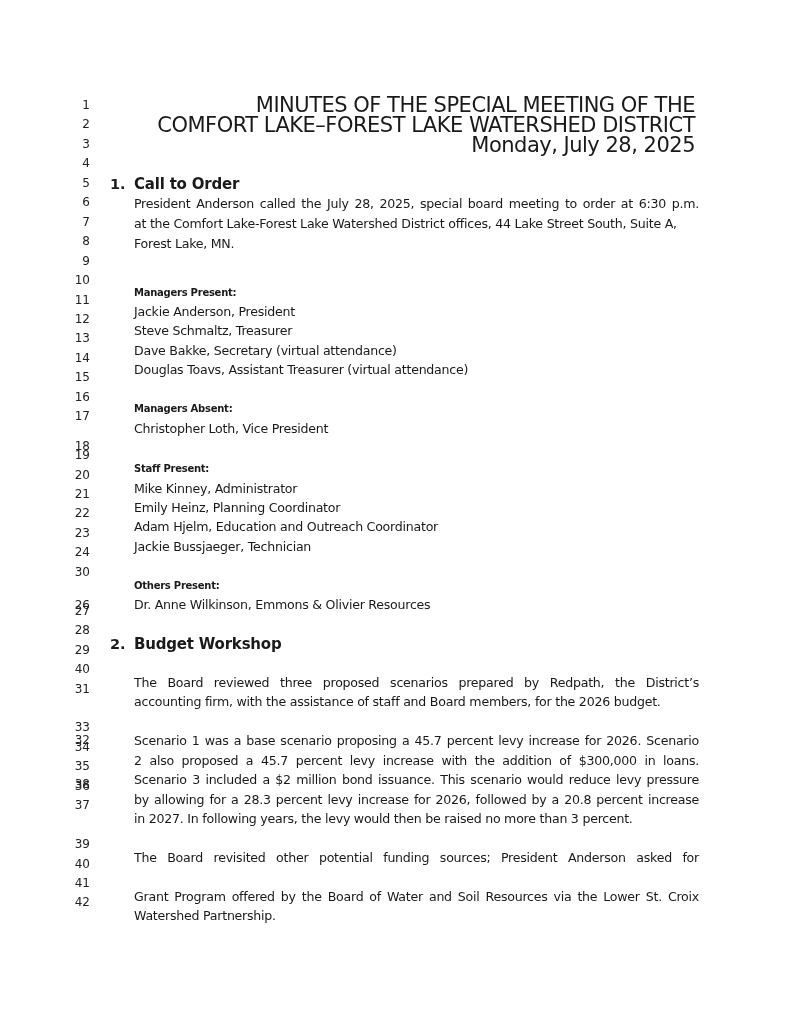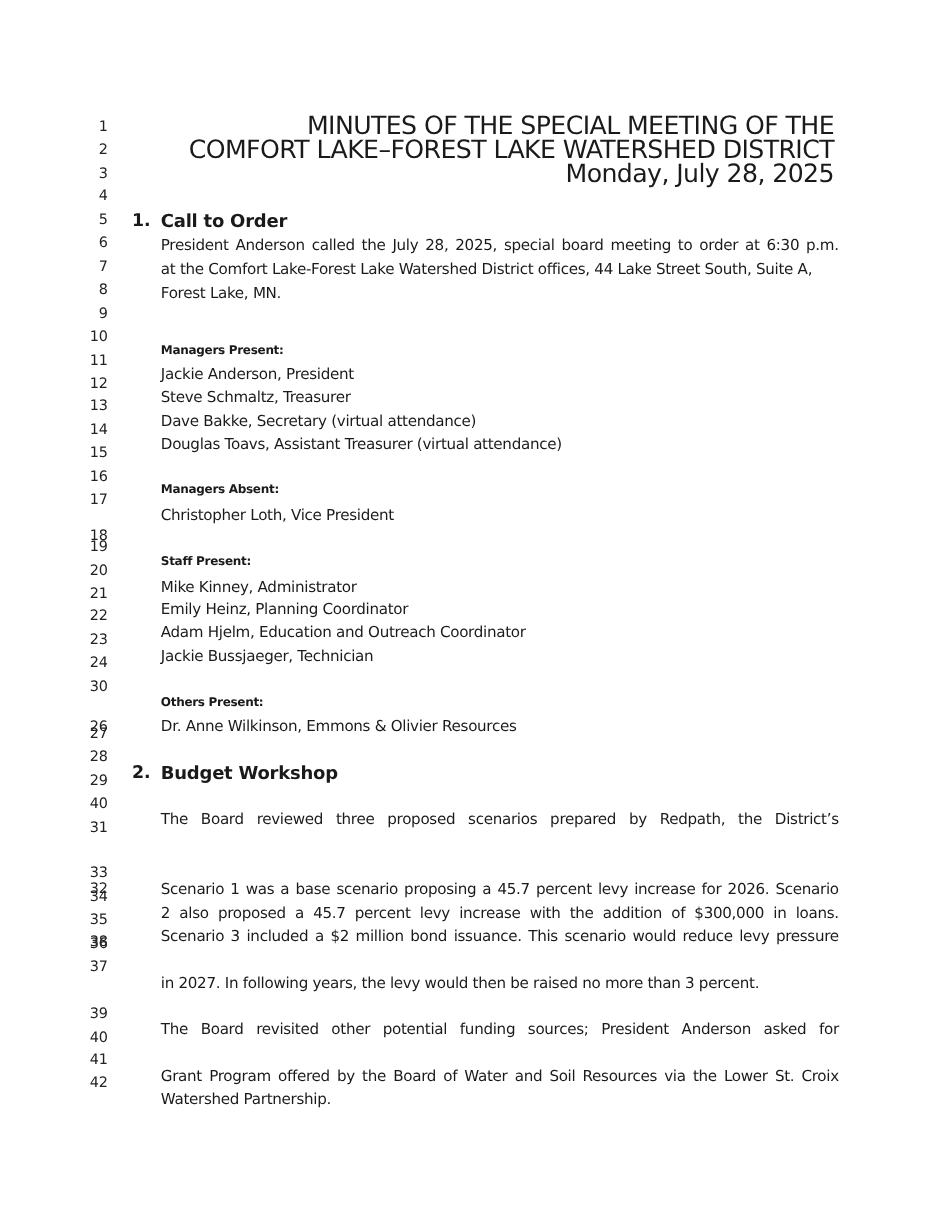--- a/index.html
+++ b/index.html
@@ -93,22 +93,24 @@
   <div class="txt" style="top:517px">Adam Hjelm, Education and Outreach Coordinator</div>
   <div class="txt" style="top:537px">Jackie Bussjaeger, Technician</div>
 
   <div class="txt label" style="top:576px">Others Present:</div>
   <div class="txt" style="top:595px">Dr. Anne Wilkinson, Emmons &amp; Olivier Resources</div>
 
   <div class="secnum" style="top:634px">2.</div>
   <div class="sechead" style="top:634px">Budget Workshop</div>
 
   <div class="txt just" style="top:673px">The Board reviewed three proposed scenarios prepared by Redpath, the District’s</div>
+  <div class="txt" style="top:692px">accounting firm, with the assistance of staff and Board members, for the 2026 budget.</div>
 
   <div class="txt just" style="top:731px">Scenario 1 was a base scenario proposing a 45.7 percent levy increase for 2026. Scenario</div>
   <div class="txt just" style="top:751px">2 also proposed a 45.7 percent levy increase with the addition of $300,000 in loans.</div>
   <div class="txt just" style="top:770px">Scenario 3 included a $2 million bond issuance. This scenario would reduce levy pressure</div>
+  <div class="txt just" style="top:790px">by allowing for a 28.3 percent levy increase for 2026, followed by a 20.8 percent increase</div>
   <div class="txt" style="top:809px">in 2027. In following years, the levy would then be raised no more than 3 percent.</div>
 
   <div class="txt just" style="top:848px">The Board revisited other potential funding sources; President Anderson asked for</div>
   <div class="txt just" style="top:887px">Grant Program offered by the Board of Water and Soil Resources via the Lower St. Croix</div>
   <div class="txt" style="top:906px">Watershed Partnership.</div>
 </div>
 
 </body></html>

